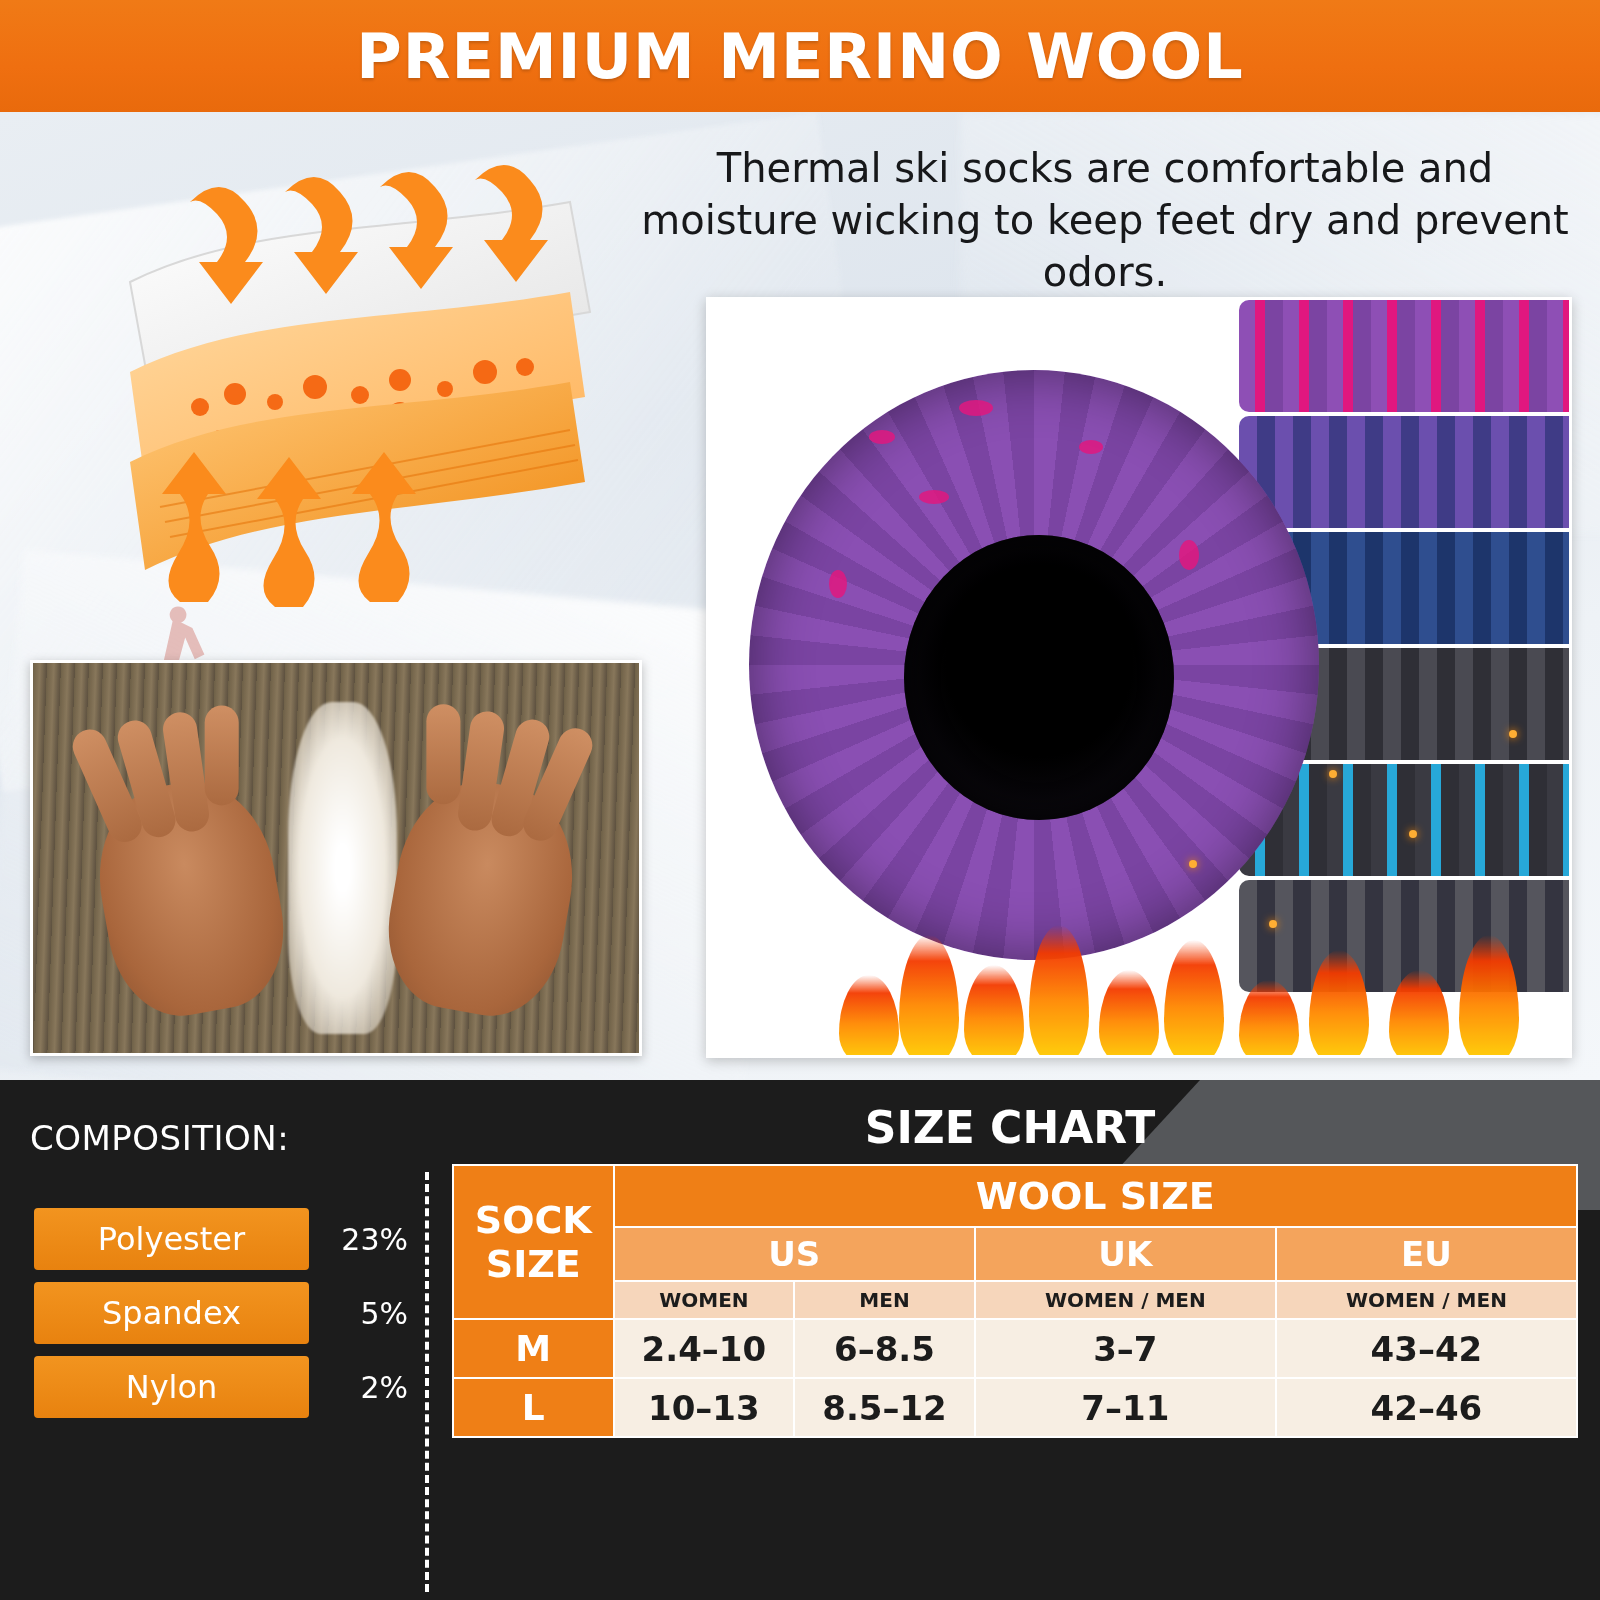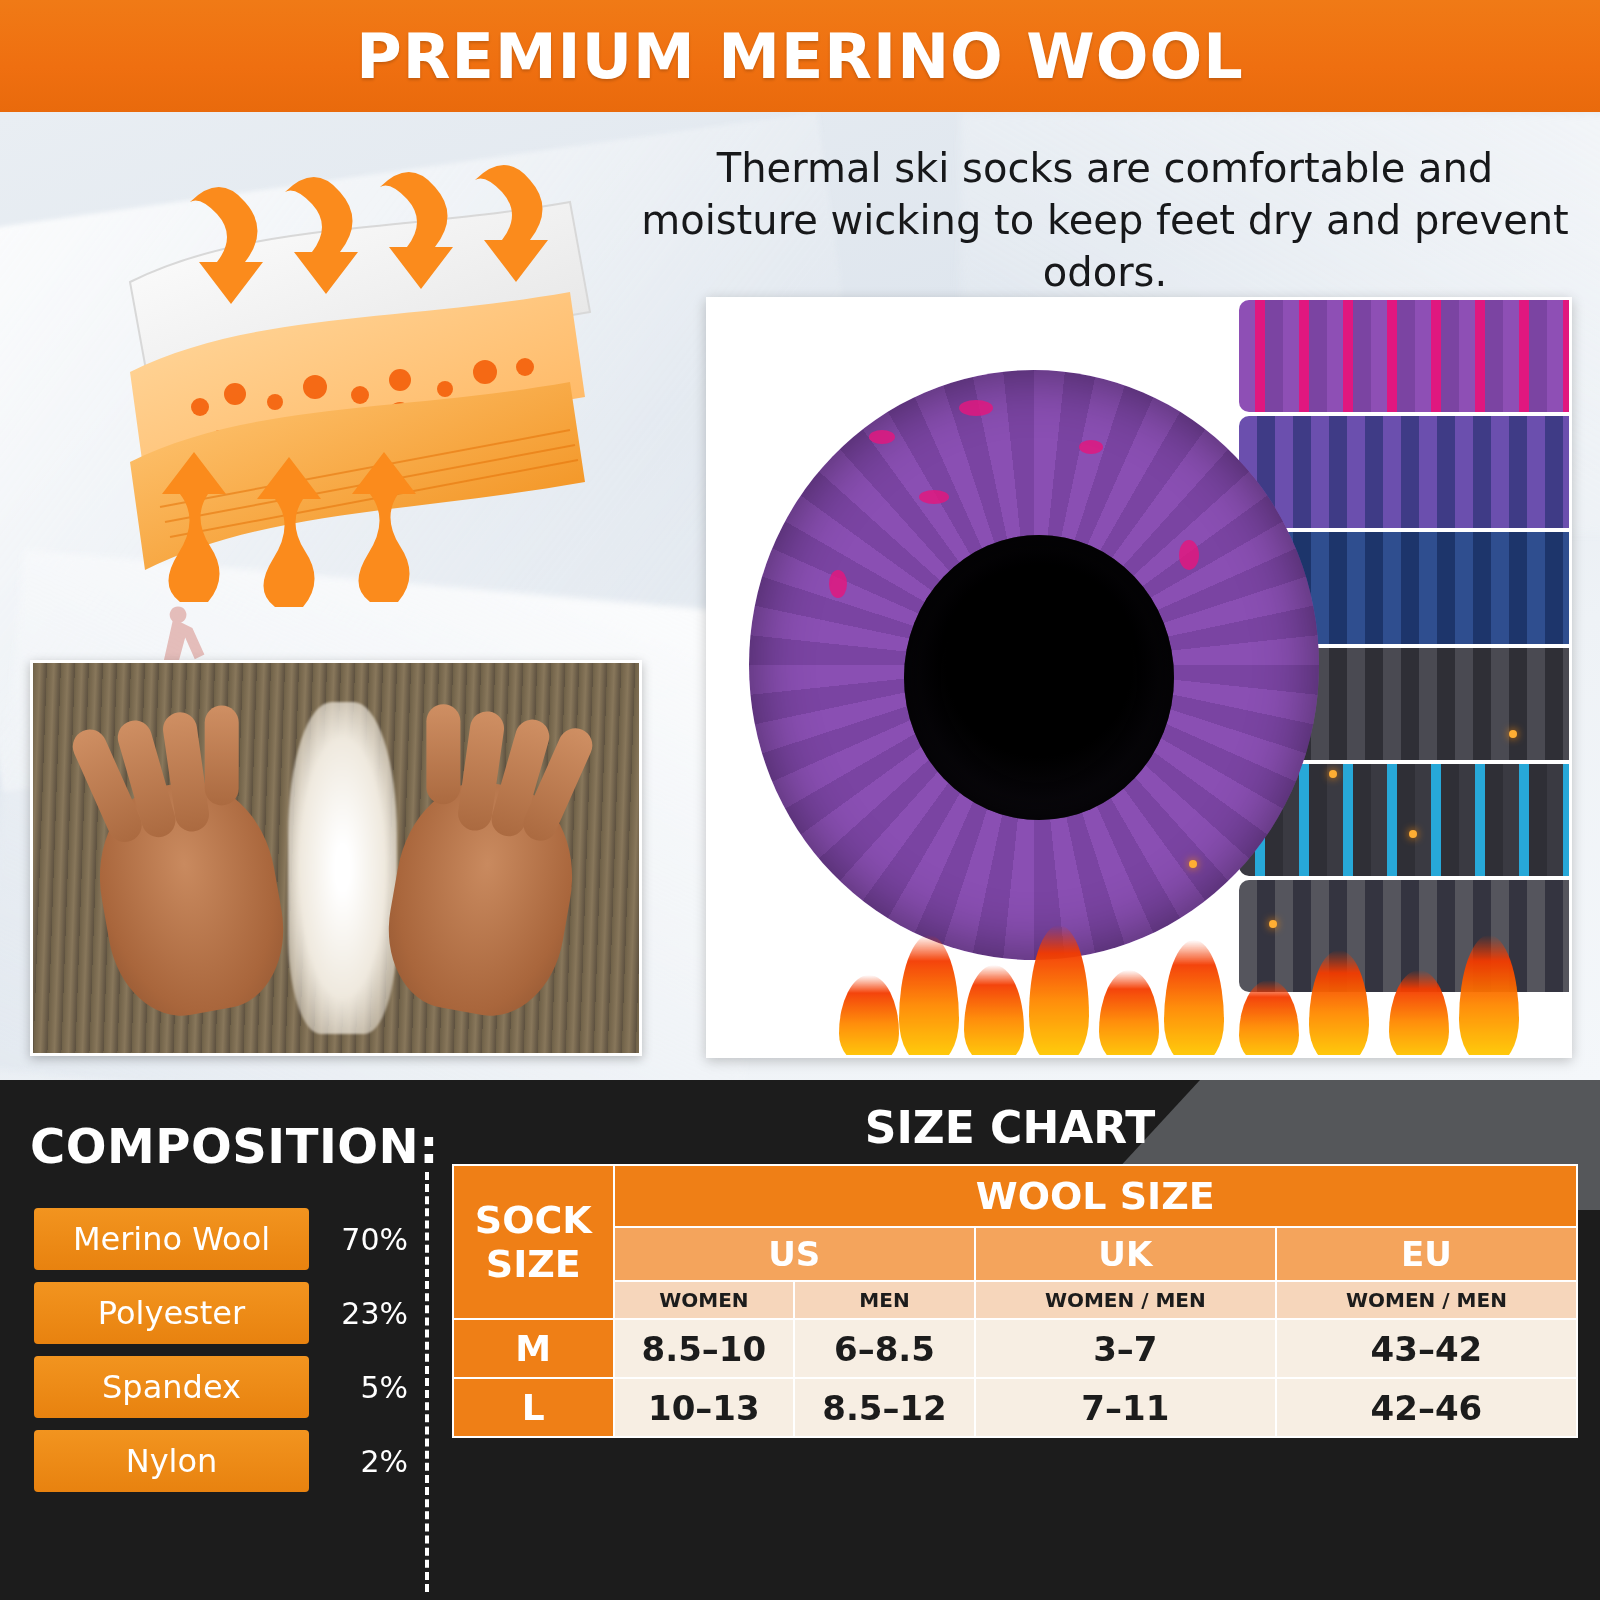--- a/index.html
+++ b/index.html
@@ -230,22 +230,22 @@
     position: absolute;
     right: 0; top: 0;
     width: 520px; height: 130px;
     background: #55575a;
     clip-path: polygon(120px 0, 100% 0, 100% 100%, 0 100%);
   }
   .composition-title {
     position: absolute;
     left: 30px; top: 38px;
     color: #ffffff;
-    font-size: 48px;
-    font-weight: bold;
+    font-size: 34px;
+    font-weight: normal;
     font-family: "DejaVu Sans", sans-serif;
     letter-spacing: 0.5px;
     text-align: center;
   }
   .comp-list {
     position: absolute;
     left: 34px; top: 128px;
     width: 380px;
   }
   .comp-row {
@@ -477,24 +477,20 @@
       <div class="ember" style="left:560px; top:620px;"></div>
     </div>
   </div>
 
   <div class="lower">
     <div class="lower-diag"></div>
 
     <div class="composition-title">COMPOSITION:</div>
 
     <div class="comp-list">
-      <div class="comp-row">
-        <div class="comp-name">Merino Wool</div>
-        <div class="comp-pct">70%</div>
-      </div>
       <div class="comp-row">
         <div class="comp-name">Polyester</div>
         <div class="comp-pct">23%</div>
       </div>
       <div class="comp-row">
         <div class="comp-name">Spandex</div>
         <div class="comp-pct">5%</div>
       </div>
       <div class="comp-row">
         <div class="comp-name">Nylon</div>
@@ -525,21 +521,21 @@
           <td class="th-light">EU</td>
         </tr>
         <tr>
           <td class="th-sub">WOMEN</td>
           <td class="th-sub">MEN</td>
           <td class="th-sub">WOMEN / MEN</td>
           <td class="th-sub">WOMEN / MEN</td>
         </tr>
         <tr>
           <td class="cell-label">M</td>
-          <td class="cell-val">8.5–10</td>
+          <td class="cell-val">2.4–10</td>
           <td class="cell-val">6–8.5</td>
           <td class="cell-val">3–7</td>
           <td class="cell-val">43–42</td>
         </tr>
         <tr>
           <td class="cell-label">L</td>
           <td class="cell-val">10–13</td>
           <td class="cell-val">8.5–12</td>
           <td class="cell-val">7–11</td>
           <td class="cell-val">42–46</td>

